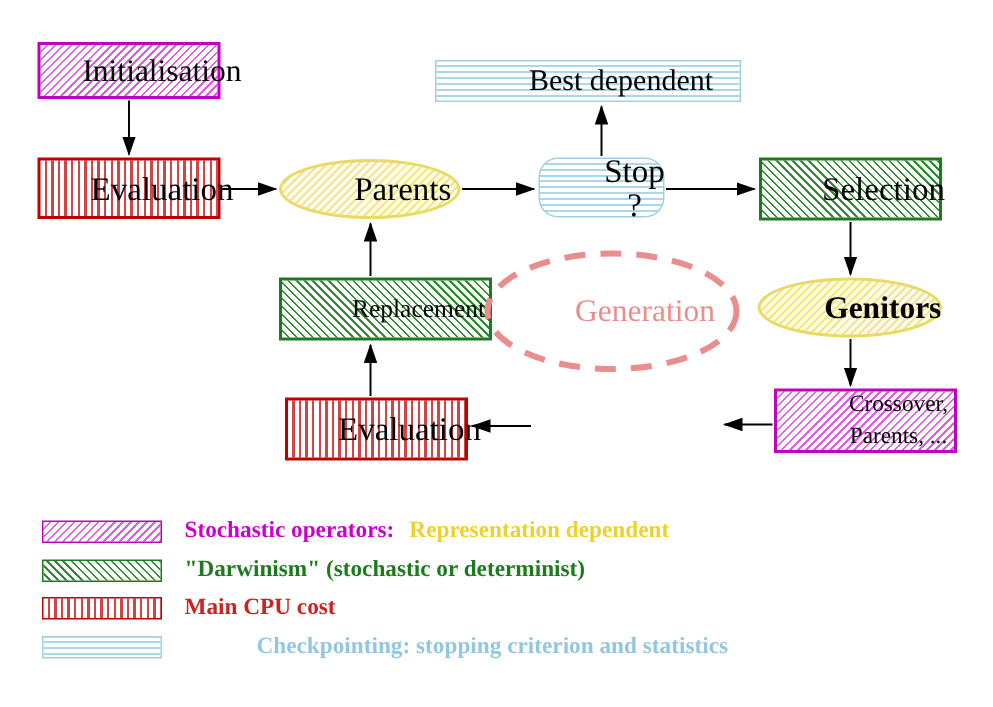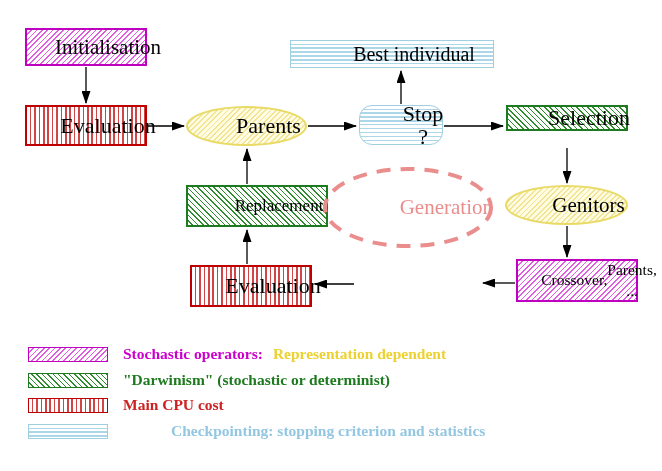--- a/index.html
+++ b/index.html
@@ -31,27 +31,27 @@
   .ellipse-yellow {
     background:repeating-linear-gradient(135deg,#fefce2 0px,#fefce2 2.4px,#f2e493 2.4px,#f2e493 3.8px);
     border:2px solid #e9da66; border-radius:50%;
   }
   
   #n-init        { left:25px;  top:28px;  width:122px; height:38px; font-size:21px; }
   #n-eval-top    { left:25px;  top:105px; width:122px; height:41px; font-size:22px; }
   #n-parents     { left:186px; top:106px; width:121px; height:40px; font-size:22px; }
   #n-best        { left:290px; top:40px;  width:204px; height:28px; font-size:20px; }
   #n-stop        { left:359px; top:105px; width:84px;  height:40px; font-size:22px; border-radius:13px; }
-  #n-selection   { left:506px; top:105px; width:122px; height:26px; font-size:22px; }
-  #n-genitors    { left:505px; top:185px; width:123px; height:40px; font-size:21px; }
-  #n-crossover   { left:516px; top:259px; width:122px; height:43px; font-size:15.5px; flex-direction:row; line-height:1.3; }
+  #n-selection   { left:506px; top:105px; width:122px; height:42px; font-size:22px; }
+  #n-genitors    { left:505px; top:185px; width:123px; height:40px; font-size:21px;font-weight:bold; }
+  #n-crossover   { left:516px; top:259px; width:122px; height:43px; font-size:15.5px; flex-direction:column; line-height:1.3; }
   #n-offspring   { left:355px; top:264px; width:125px; height:41px; font-size:21px; }
   #n-eval-bottom { left:190px; top:265px; width:122px; height:42px; font-size:22px; }
   #n-replacement { left:186px; top:185px; width:142px; height:42px; font-size:17px; }
-  #n-generation  { left:323px; top:167px; width:170px; height:81px; font-size:21px; color:#ea8d8d;justify-content:flex-end; }
+  #n-generation  { left:323px; top:167px; width:170px; height:81px; font-size:21px; color:#ea8d8d; }
   
   .arrows { position:absolute; left:0; top:0; pointer-events:none; }
   
   .legend-row { position:absolute; left:28px; display:flex; align-items:center; }
   #lg-1 { top:345px; } #lg-2 { top:371px; } #lg-3 { top:396px; } #lg-4 { top:422px;gap:48px; }
   .swatch { width:80px; height:15px; box-sizing:border-box; flex:0 0 auto; }
   .swatch.hatch-magenta { border-width:1.5px; }
   .swatch.hatch-green   { border-width:1.5px; }
   .swatch.stripe-red    { border-width:1.5px; }
   .legend-text { margin-left:15px; font-size:15.5px; font-weight:bold; white-space:nowrap; }
@@ -72,21 +72,21 @@
 
   <div class="node stripe-red" id="n-eval-top">
     <span>Evaluation</span>
   </div>
 
   <div class="node ellipse-yellow" id="n-parents">
     <span>Parents</span>
   </div>
 
   <div class="node stripe-cyan" id="n-best">
-    <span>Best individual</span>
+    <span>Best dependent</span>
   </div>
 
   <div class="node stripe-cyan" id="n-stop">
     <span>Stop ?</span>
   </div>
 
   <div class="node hatch-green" id="n-selection">
     <span>Selection</span>
   </div>
 

